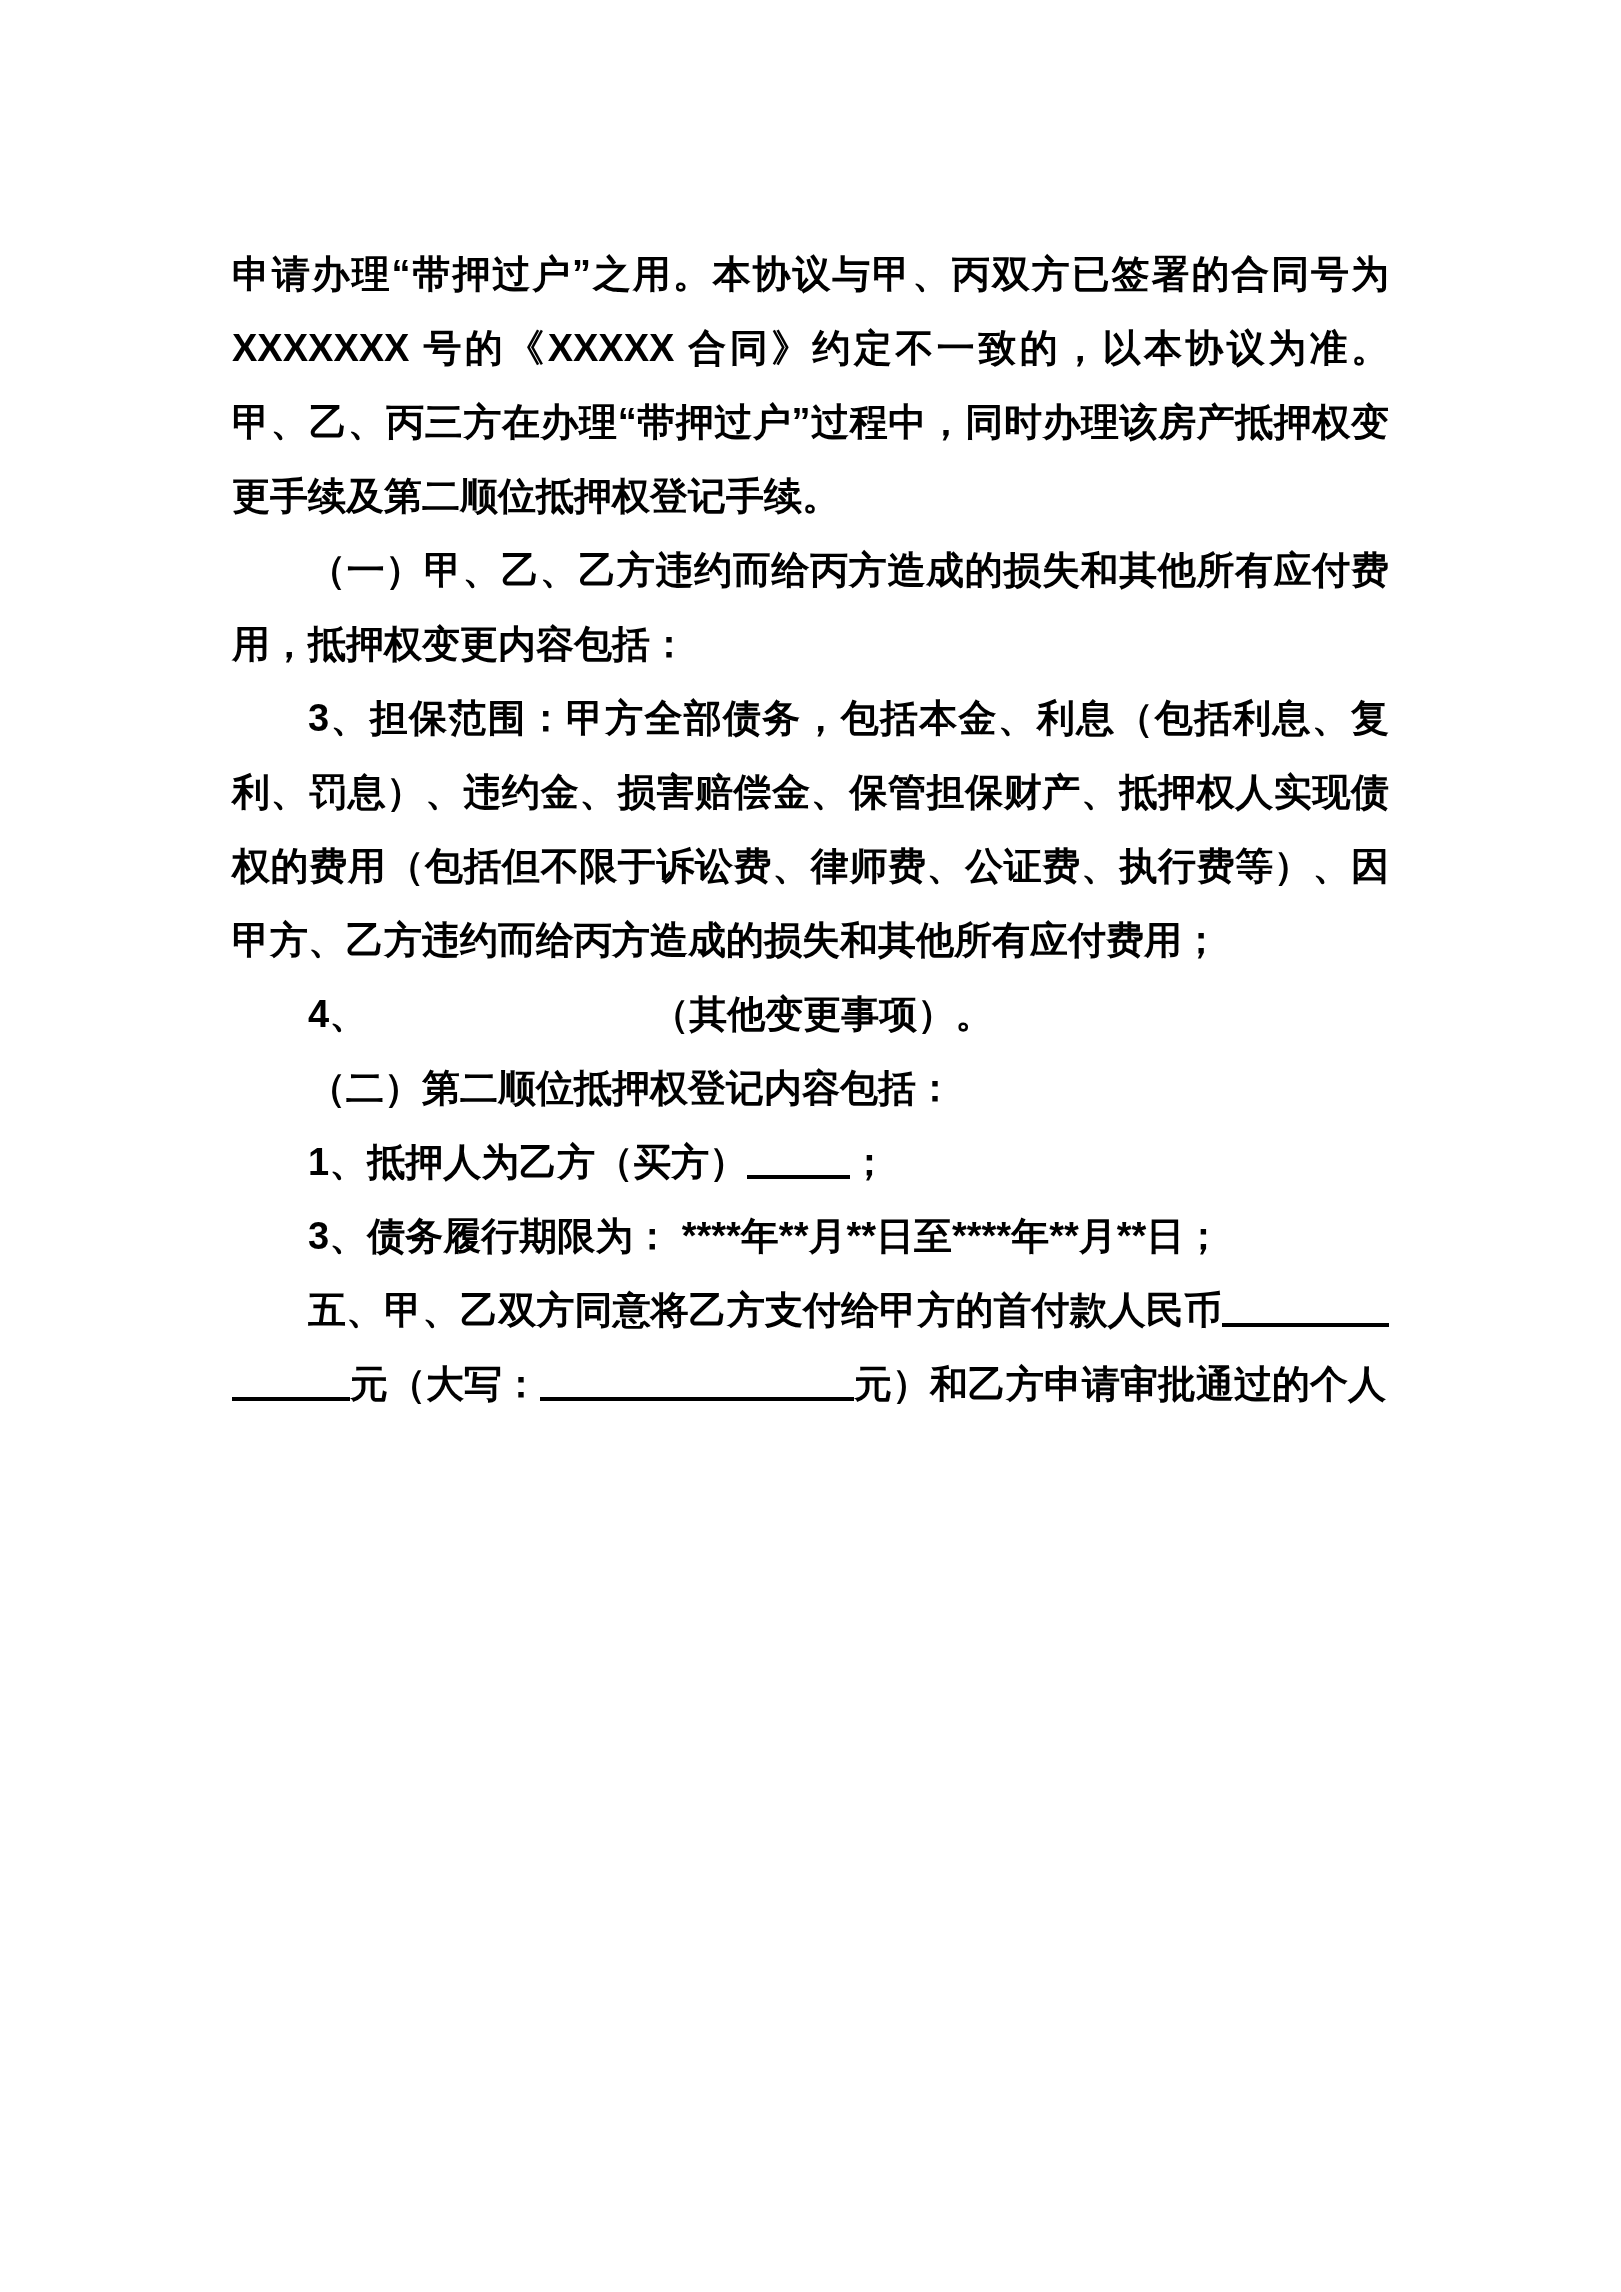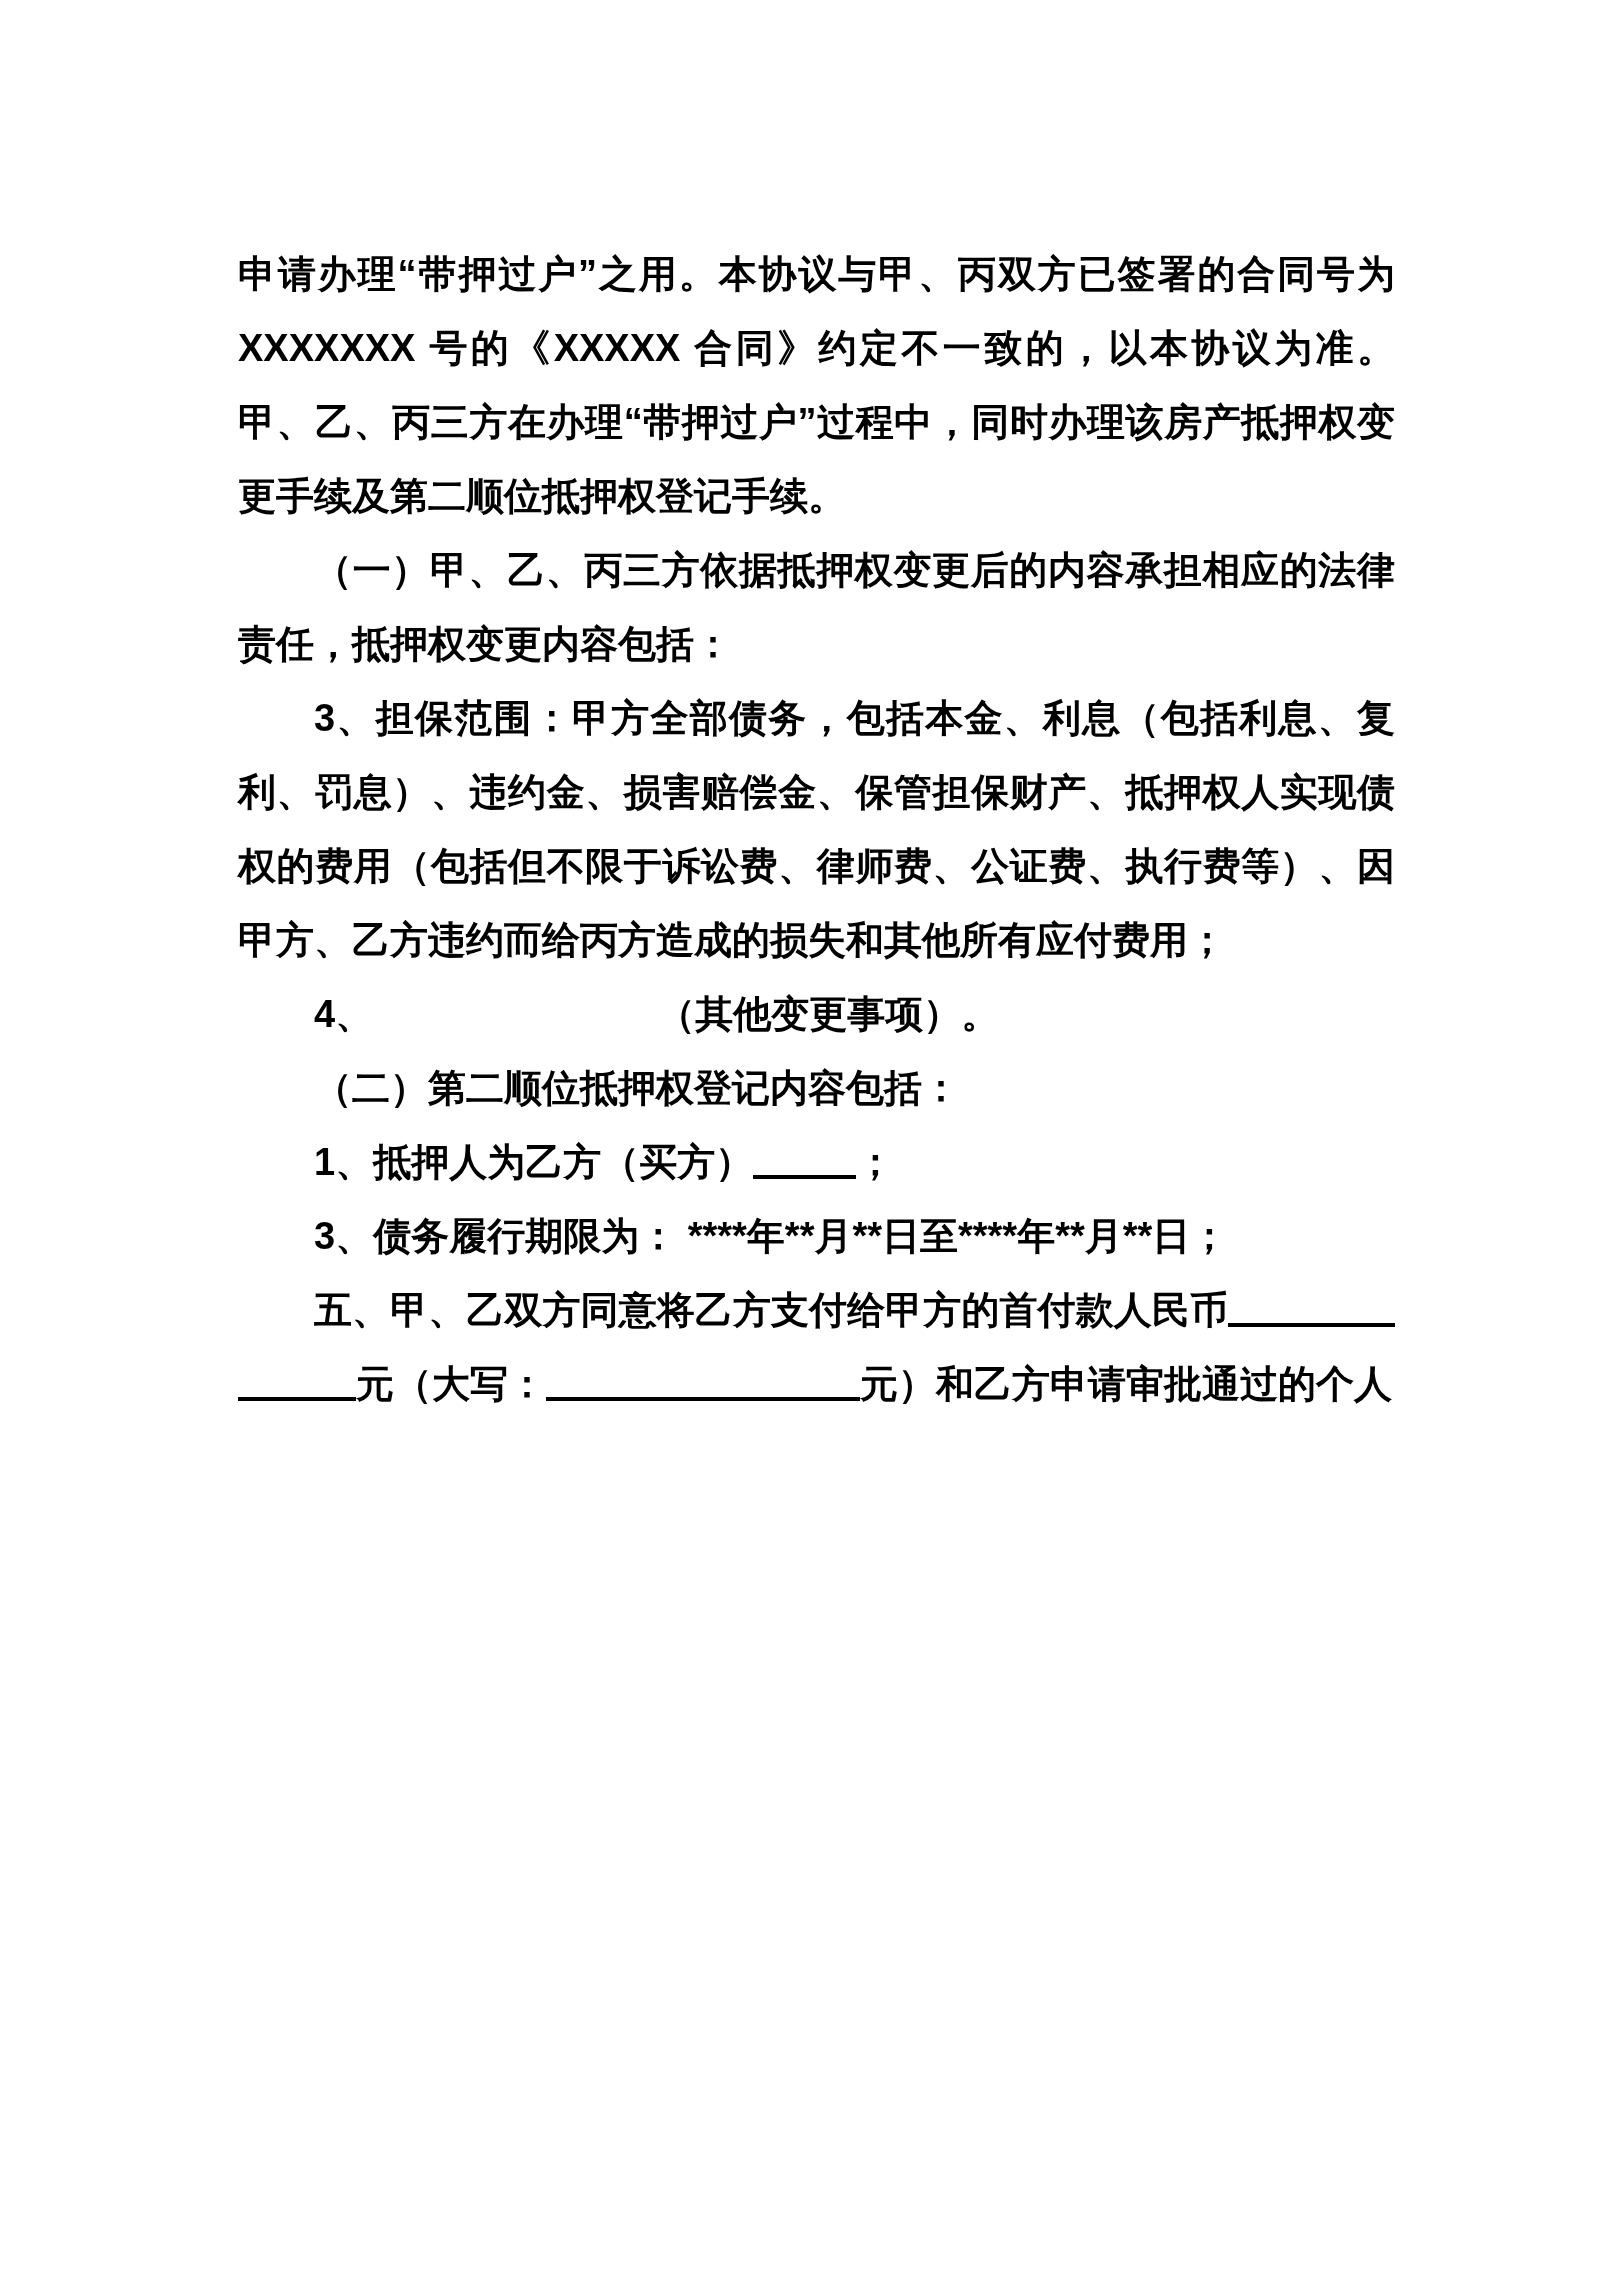--- a/index.html
+++ b/index.html
@@ -11,21 +11,21 @@
     position: relative;
     width: 1621px;
     height: 2293px;
     background: #ffffff;
     overflow: hidden;
     font-family: "Liberation Sans", "DejaVu Sans", sans-serif;
     color: #000000;
   }
   .content {
     position: absolute;
-    left: 238px;
+    left: 232px;
     top: 237px;
     width: 1157px;
     font-size: 38px;
     line-height: 74px;
     font-weight: 600;
     text-align: justify;
     text-justify: inter-character;
   }
   p.para {
     margin: 0;
@@ -57,21 +57,21 @@
   }
 </style>
 </head>
 <body>
 
 <div class="page">
   <div class="content">
 
     <p class="para no-indent"><span>申请办理“带押过户”之用。本协议与甲、丙双方已签署的合同号为 XXXXXXX 号的《XXXXX 合同》约定不一致的，以本协议为准。甲、乙、丙三方在办理“带押过户”过程中，同时办理该房产抵押权变更手续及第二顺位抵押权登记手续。</span></p>
 
-    <p class="para"><span>（一）甲、乙、丙三方依据抵押权变更后的内容承担相应的法律责任，抵押权变更内容包括：</span></p>
+    <p class="para"><span>（一）甲、乙、乙方违约而给丙方造成的损失和其他所有应付费用，抵押权变更内容包括：</span></p>
 
 
 
     <p class="para"><span>3、担保范围：甲方全部债务，包括本金、利息（包括利息、复利、罚息）、违约金、损害赔偿金、保管担保财产、抵押权人实现债权的费用（包括但不限于诉讼费、律师费、公证费、执行费等）、因甲方、乙方违约而给丙方造成的损失和其他所有应付费用；</span></p>
 
     <p class="para"><span>4、</span><span class="gap"></span><span>（其他变更事项）。</span></p>
 
     <p class="para"><span>（二）第二顺位抵押权登记内容包括：</span></p>
 
     <p class="para"><span>1、抵押人为乙方（买方）</span><span class="blank w105"></span><span>；</span></p>

